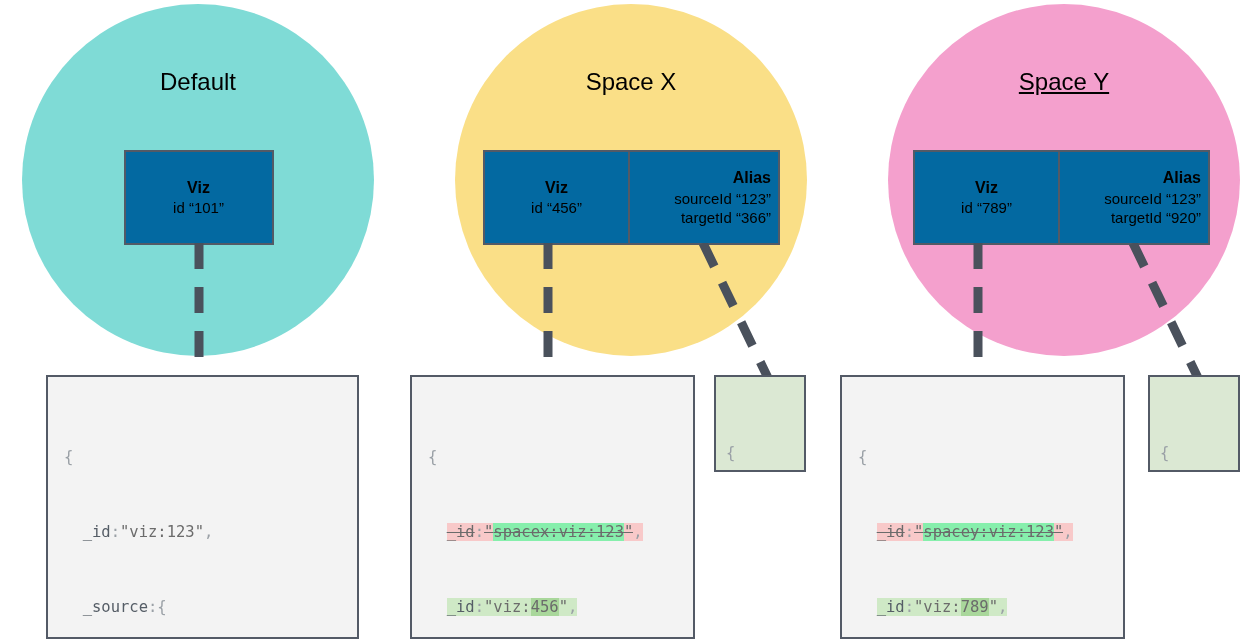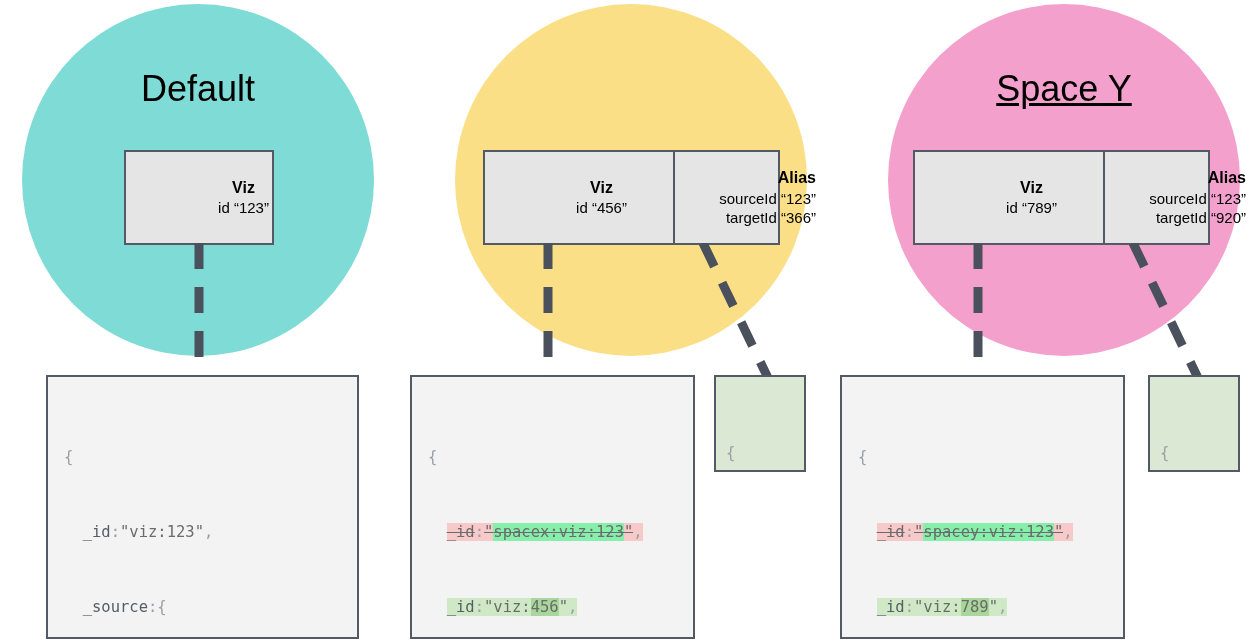--- a/index.html
+++ b/index.html
@@ -14,34 +14,33 @@
 
   
   .circle{
     position:absolute;
     border-radius:50%;
   }
   .circle-title{
     position:absolute;
     width:100%;
     text-align:center;
-    font-size:36px;
+    font-size:24px;
     color:#000000;
     font-family:"Liberation Sans", sans-serif;
     font-weight:400;
   }
 
   
   .ebox{
     position:absolute;
-    background:#e5e5e5;
+    background:#0369a1;
     border:2.5px solid #535a66;
     box-sizing:border-box;
     display:flex;
-    padding-left:45px;
   }
   .ecell{
     flex:0 0 auto;
     box-sizing:border-box;
     display:flex;
     flex-direction:column;
     align-items:center;
     justify-content:center;
     padding:4px 6px;
   }
@@ -87,28 +86,29 @@
 </style>
 </head>
 <body>
 
 <div class="stage">
 
   <div class="circle" style="left:22px;top:4px;width:352px;height:352px;background:#7fdbd6;"></div>
   <div class="circle-title" style="left:22px;top:68px;width:352px;">Default</div>
 
   <div class="circle" style="left:455px;top:4px;width:352px;height:352px;background:#fadf87;"></div>
+  <div class="circle-title" style="left:455px;top:68px;width:352px;">Space X</div>
 
   <div class="circle" style="left:888px;top:4px;width:352px;height:352px;background:#f4a0cd;"></div>
   <div class="circle-title" style="left:888px;top:68px;width:352px;text-decoration:underline;">Space Y</div>
 
   <div class="ebox" style="left:124px;top:150px;width:150px;height:95px;">
     <div class="ecell" style="width:145px;">
       <div class="ttl">Viz</div>
-      <div class="sub">id “123”</div>
+      <div class="sub">id “101”</div>
     </div>
   </div>
 
   <div class="ebox" style="left:483px;top:150px;width:297px;height:95px;">
     <div class="ecell" style="width:143px;">
       <div class="ttl">Viz</div>
       <div class="sub">id “456”</div>
     </div>
     <div class="ecell" style="width:149px;">
       <div class="ttl">Alias</div>

